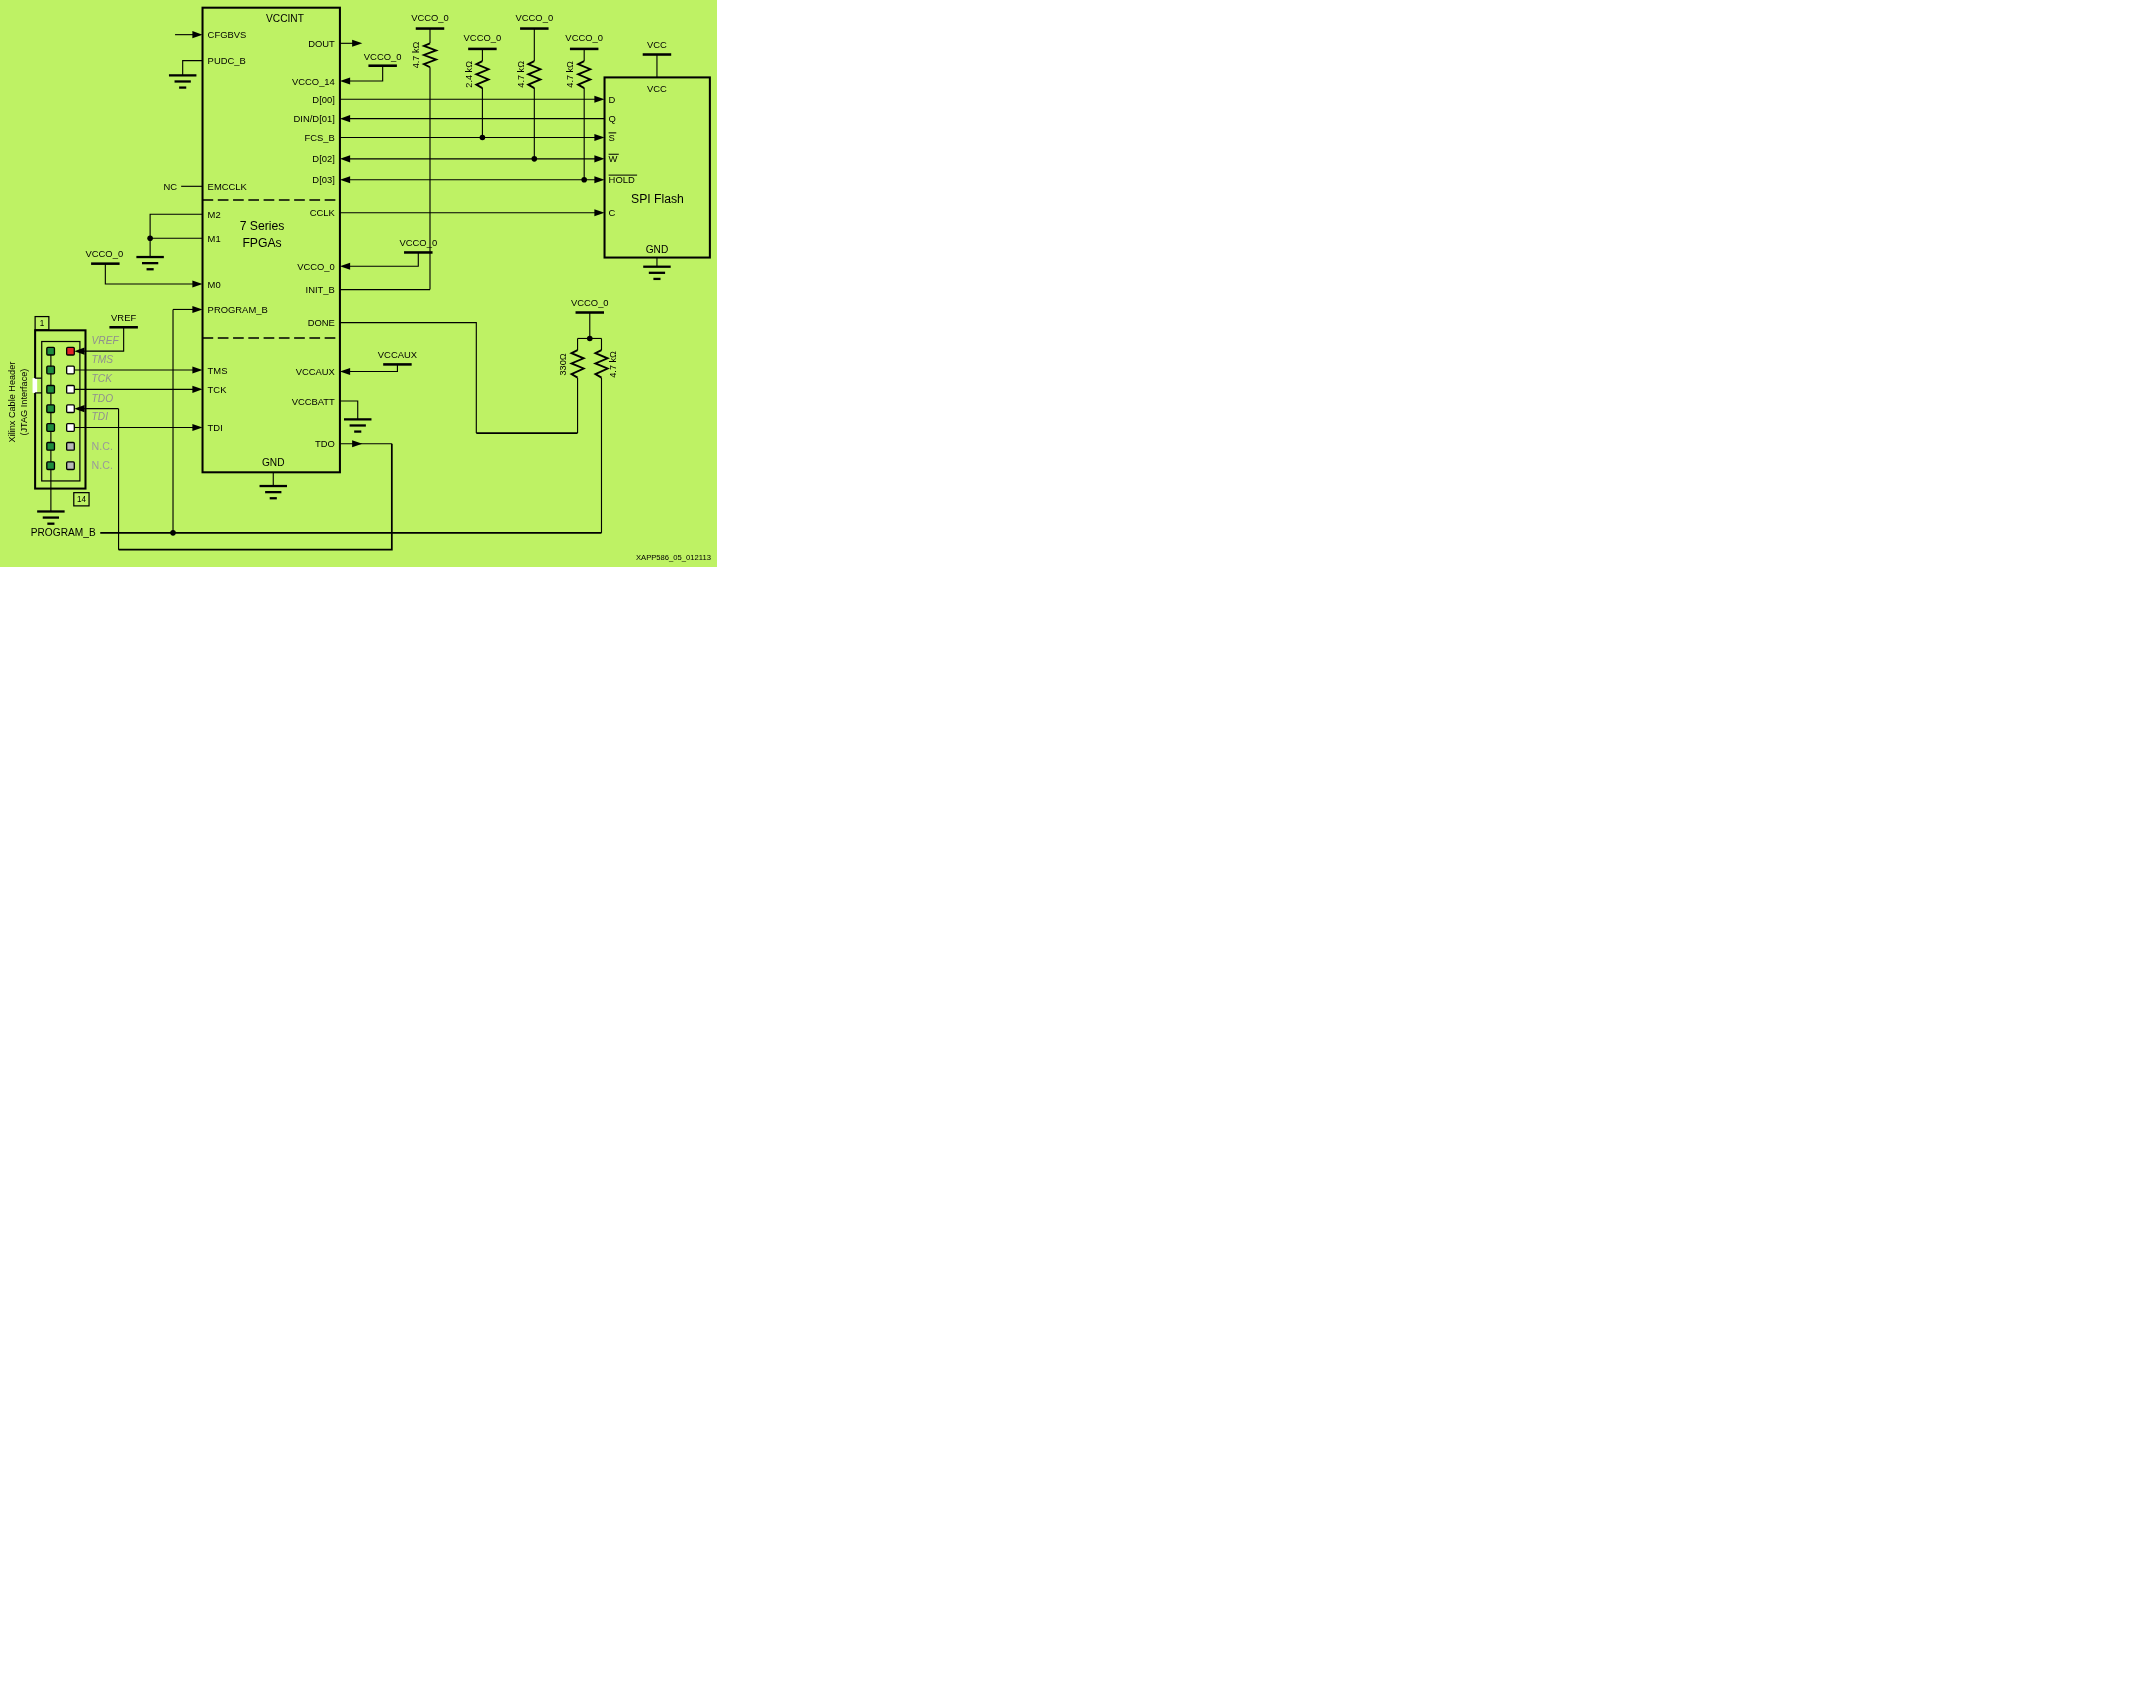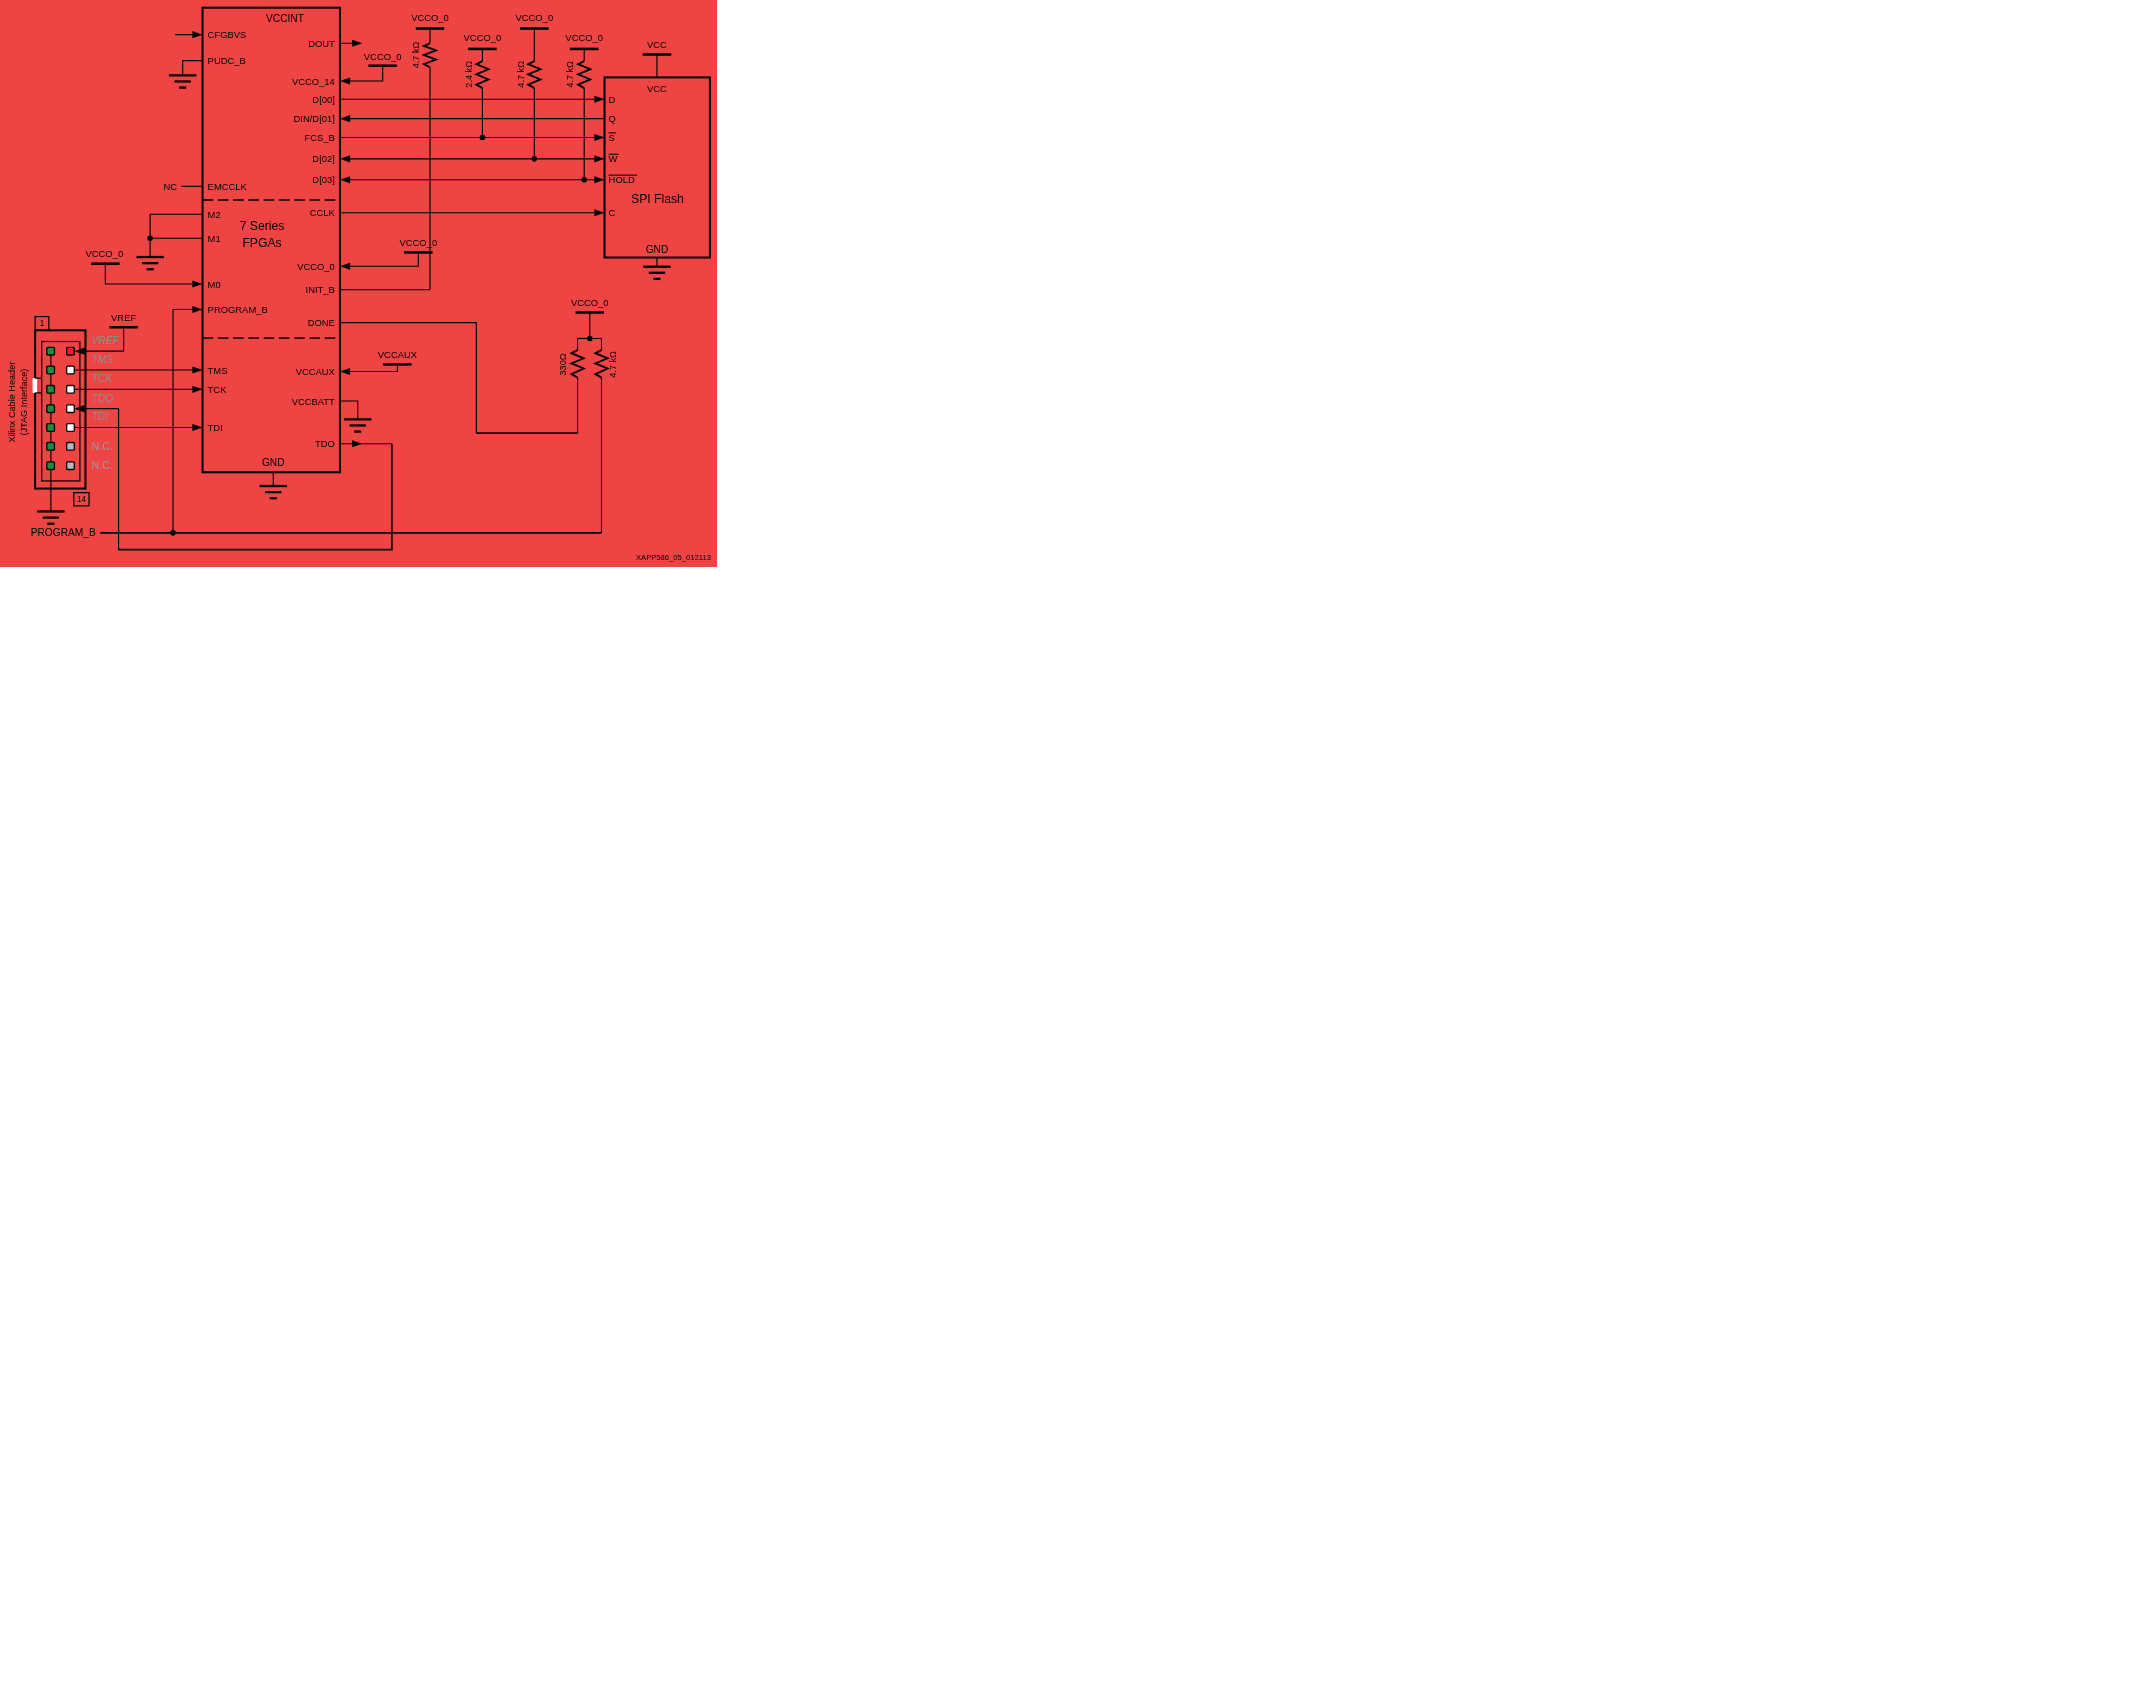--- a/index.html
+++ b/index.html
@@ -1,16 +1,16 @@
 <!DOCTYPE html>
 <html style="font-size:8.1px"><head>
 <meta charset="utf-8">
 <style>
   html,body{margin:0;padding:0;background:#ffffff;}
-  .canvas{width:717px;height:567px;position:relative;background:#ef4444;}
+  .canvas{width:717px;height:567px;position:relative;background:#bef264;}
   svg{display:block;}
   text{font-family:"Liberation Sans","DejaVu Sans",sans-serif;fill:#000;}
   .lbl{font-size:18.5px;}
   .big{font-size:24px;}
   .title{font-size:20px;}
   .doc{font-size:15px;}
   .num{font-size:16px;}
   .sig{font-size:20px;font-style:italic;fill:#8f8f8f;}
   .nc{font-size:21px;fill:#9a9a9a;}
   .rot{font-size:18px;}

